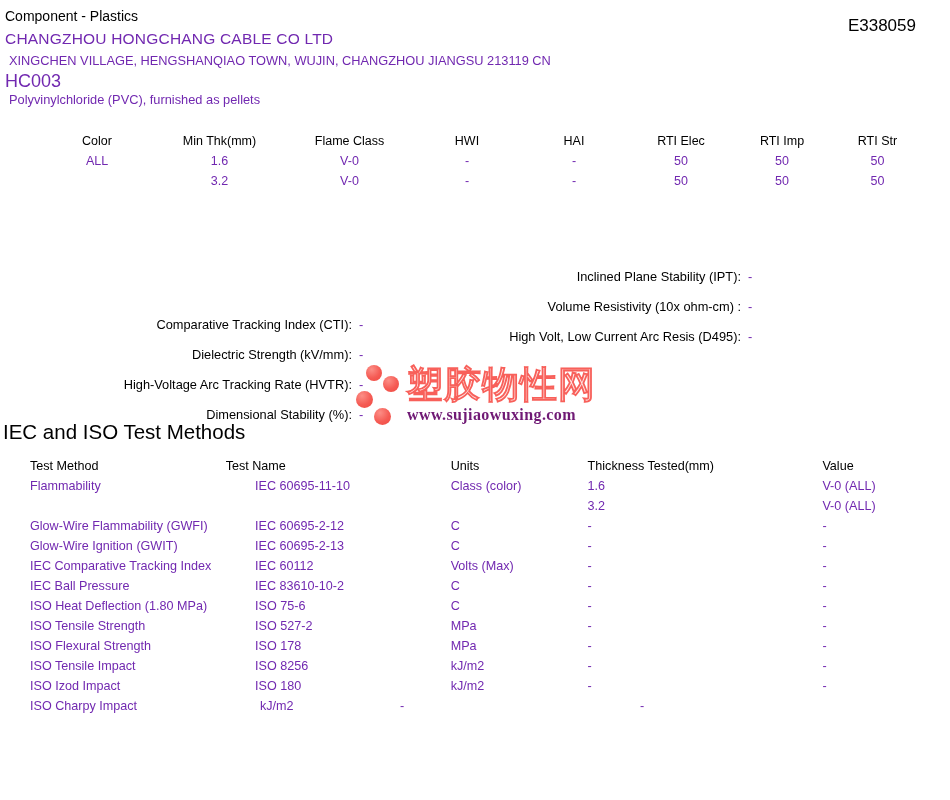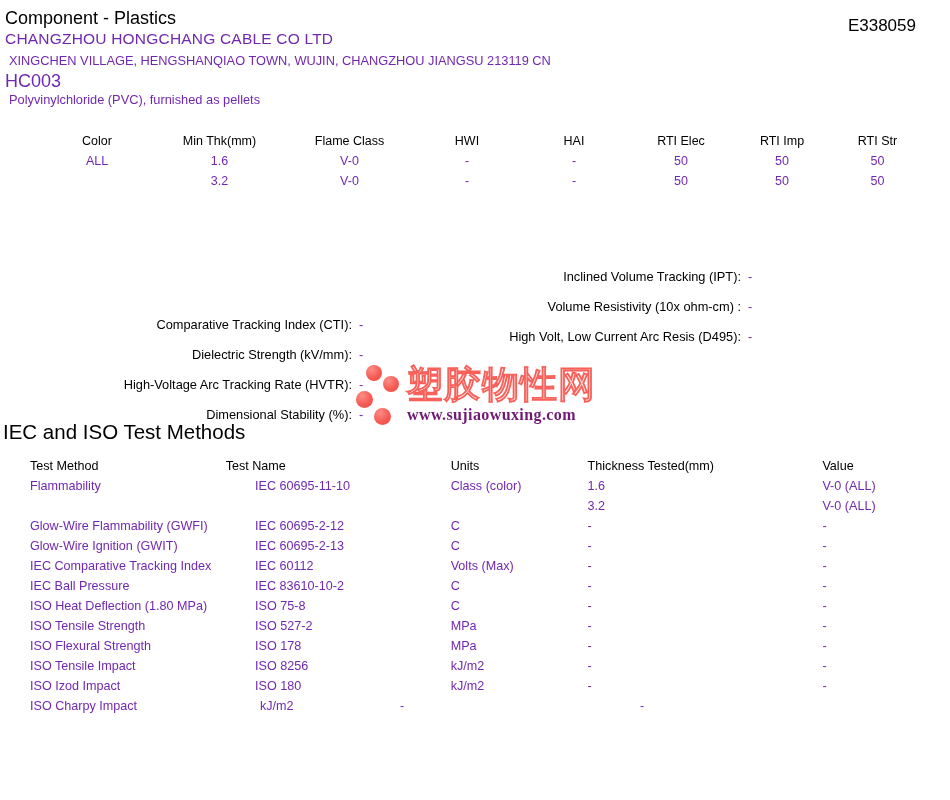--- a/index.html
+++ b/index.html
@@ -6,21 +6,21 @@
   body{
     width:950px;height:800px;position:relative;overflow:hidden;
     background:#ffffff;color:#000;
     font-family:"Liberation Sans", sans-serif;
   }
   .abs{position:absolute;}
   .purple{color:#7128b0;}
   .black{color:#000;}
 
   
-  .doc-type{left:5px;top:8px;font-size:18px;}
+  .doc-type{left:5px;top:8px;font-size:14px;}
   .file-number{top:8px;right:34px;font-size:17px;margin-top:8px;}
 
   
   .company-name{left:5px;top:30px;font-size:15.5px;letter-spacing:.2px;}
   .company-address{left:9px;top:53px;font-size:12.8px;}
   .material-id{left:5px;top:71px;font-size:18px;}
   .material-desc{left:9px;top:92px;font-size:12.8px;}
 
   
   .ratings{left:40px;top:131px;width:885px;font-size:12.5px;}
@@ -114,21 +114,21 @@
   <span class="lbl">Dielectric Strength (kV/mm):</span><span class="val">-</span>
 </div>
 <div class="prop-row pl" style="top:328px">
   <span class="lbl">High-Voltage Arc Tracking Rate (HVTR):</span><span class="val">-</span>
 </div>
 <div class="prop-row pl" style="top:358px">
   <span class="lbl">Dimensional Stability (%):</span><span class="val">-</span>
 </div>
 
 <div class="prop-row pr" style="top:268px">
-  <span class="lbl">Inclined Volume Tracking (IPT):</span><span class="val">-</span>
+  <span class="lbl">Inclined Plane Stability (IPT):</span><span class="val">-</span>
 </div>
 <div class="prop-row pr" style="top:298px">
   <span class="lbl">Volume Resistivity (10x ohm-cm) :</span><span class="val">-</span>
 </div>
 <div class="prop-row pr" style="top:328px">
   <span class="lbl">High Volt, Low Current Arc Resis (D495):</span><span class="val">-</span>
 </div>
 
 <div class="abs watermark">
   <span class="dot dot-a"></span>
@@ -186,21 +186,21 @@
   </div>
   <div class="trow purple">
     <div class="c t1">IEC Ball Pressure</div>
     <div class="c t2">IEC 83610-10-2</div>
     <div class="c t3">C</div>
     <div class="c t4">-</div>
     <div class="c t5">-</div>
   </div>
   <div class="trow purple">
     <div class="c t1">ISO Heat Deflection (1.80 MPa)</div>
-    <div class="c t2">ISO 75-8</div>
+    <div class="c t2">ISO 75-6</div>
     <div class="c t3">C</div>
     <div class="c t4">-</div>
     <div class="c t5">-</div>
   </div>
   <div class="trow purple">
     <div class="c t1">ISO Tensile Strength</div>
     <div class="c t2">ISO 527-2</div>
     <div class="c t3">MPa</div>
     <div class="c t4">-</div>
     <div class="c t5">-</div>

